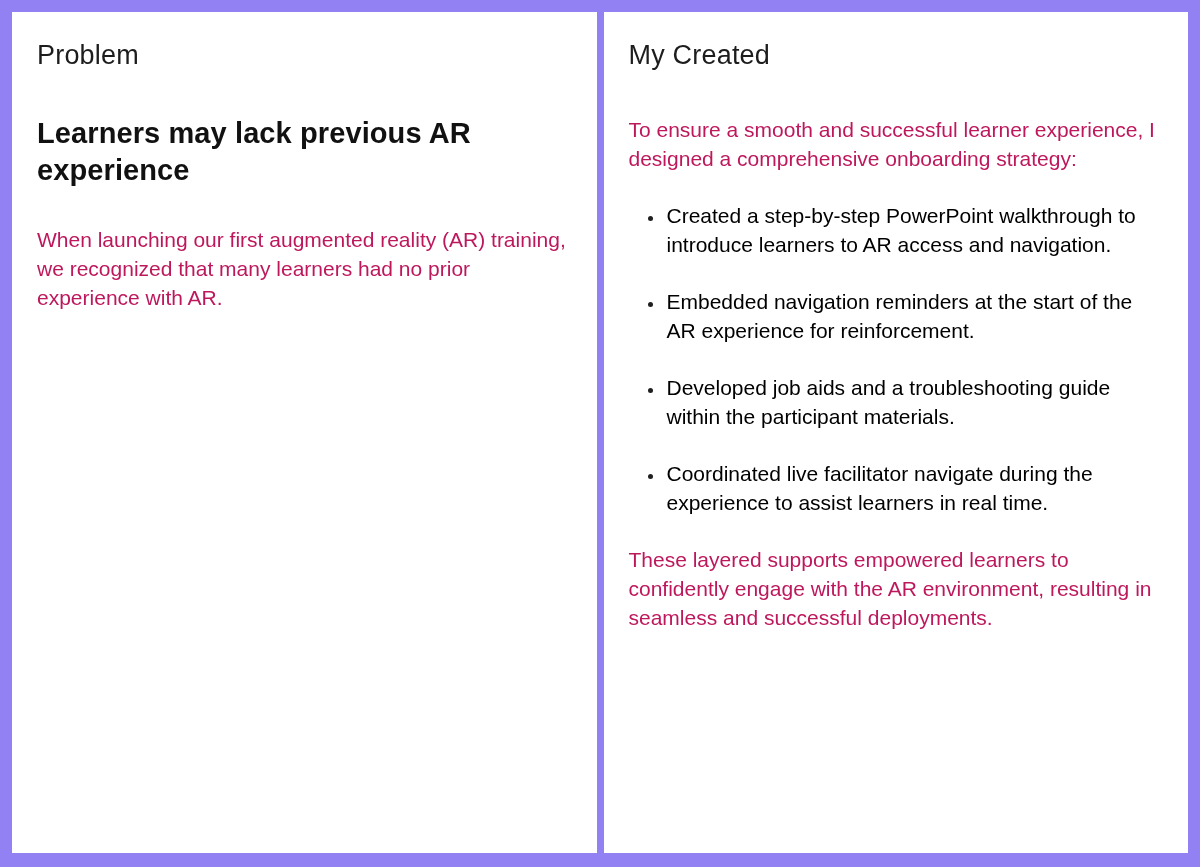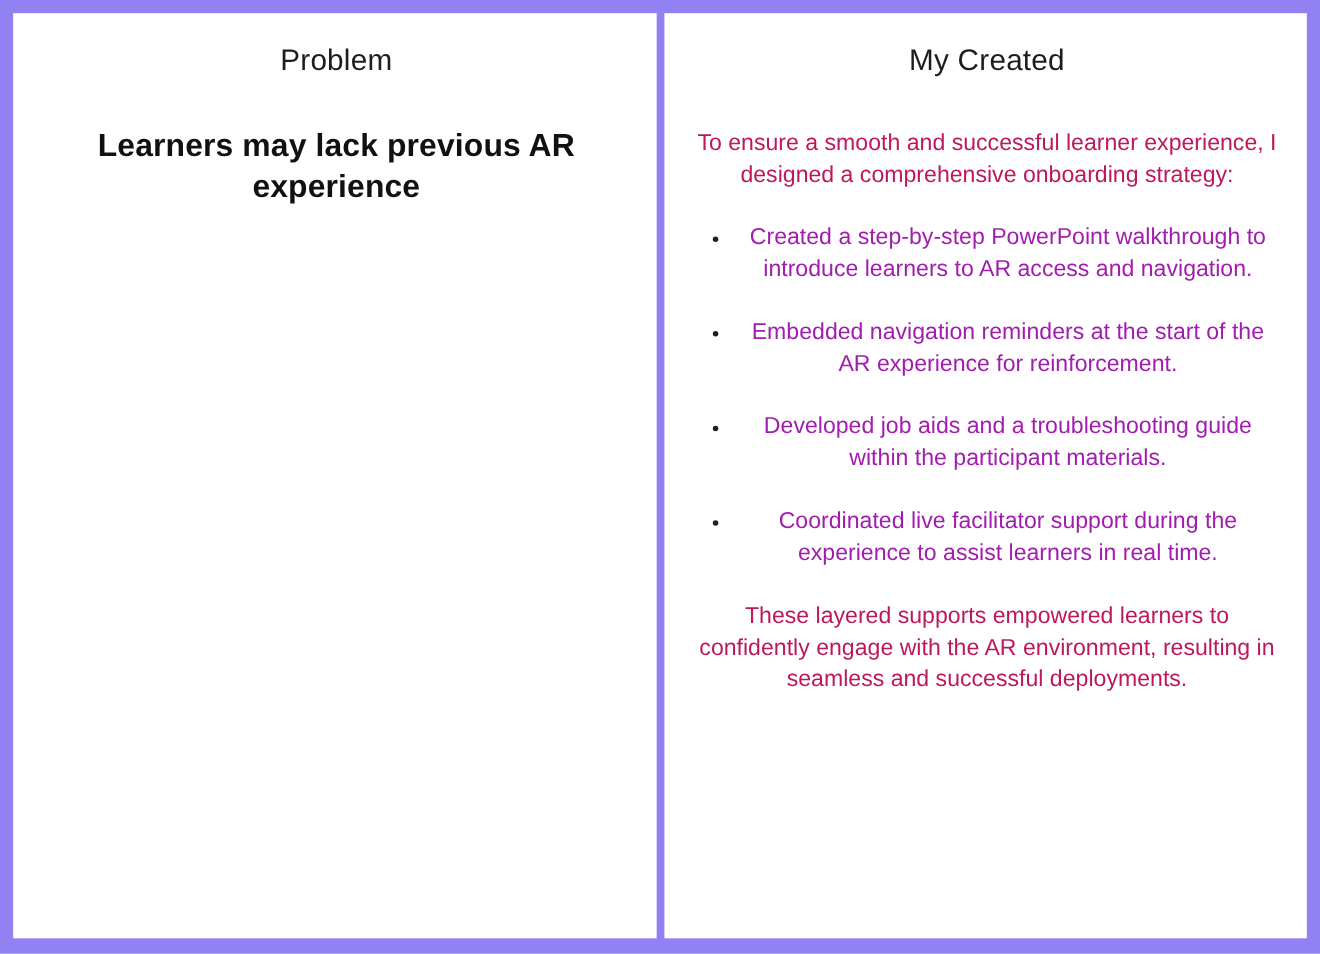--- a/index.html
+++ b/index.html
@@ -19,21 +19,20 @@
     padding: 12px 12px 14px 12px;
     display: flex;
     gap: 7px;
   }
 
   .card {
     background: #ffffff;
     flex: 1 1 0;
     padding: 26px 22px 24px 25px;
     overflow: hidden;
-    text-align: center;
   }
 
   .section-label {
     font-size: 27px;
     font-weight: 400;
     color: #1d1d1d;
     line-height: 35px;
     margin: 0 0 42px 0;
     letter-spacing: 0.2px;
   }
@@ -57,46 +56,47 @@
 
   .bullet-list {
     margin: 0;
     padding: 0 0 0 36px;
     list-style: disc outside;
   }
 
   .bullet-list li {
     font-size: 21px;
     font-weight: 400;
-    color: #a21caf;
+    color: #000000;
     line-height: 29px;
     margin: 0 0 28px 0;
     padding-left: 2px;
   }
 
   .bullet-list li::marker {
     font-size: 18px;
     color: #1f1f1f;
   }
 </style>
 </head>
 <body>
 
 <div class="frame">
 
   <section class="card">
     <div class="section-label">Problem</div>
     <h2 class="card-heading">Learners may lack previous AR experience</h2>
+    <p class="body-text">When launching our first augmented reality (AR) training, we recognized that many learners had no prior experience with AR.</p>
   </section>
 
   <section class="card">
     <div class="section-label">My Created</div>
     <p class="body-text">To ensure a smooth and successful learner experience, I designed a comprehensive onboarding strategy:</p>
     <ul class="bullet-list">
       <li>Created a step-by-step PowerPoint walkthrough to introduce learners to AR access and navigation.</li>
       <li>Embedded navigation reminders at the start of the AR experience for reinforcement.</li>
       <li>Developed job aids and a troubleshooting guide within the participant materials.</li>
-      <li>Coordinated live facilitator support during the experience to assist learners in real time.</li>
+      <li>Coordinated live facilitator navigate during the experience to assist learners in real time.</li>
     </ul>
     <p class="body-text">These layered supports empowered learners to confidently engage with the AR environment, resulting in seamless and successful deployments.</p>
   </section>
 
 </div>
 
 </body></html>

